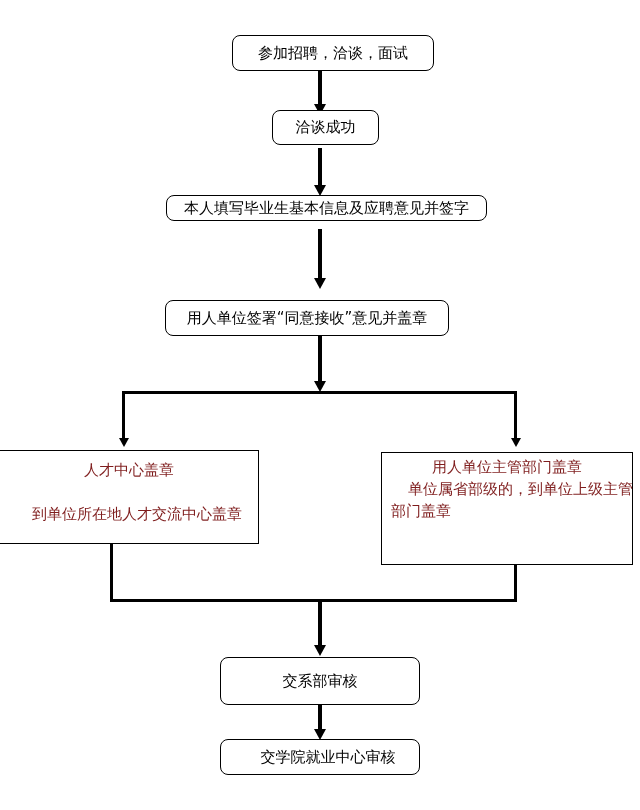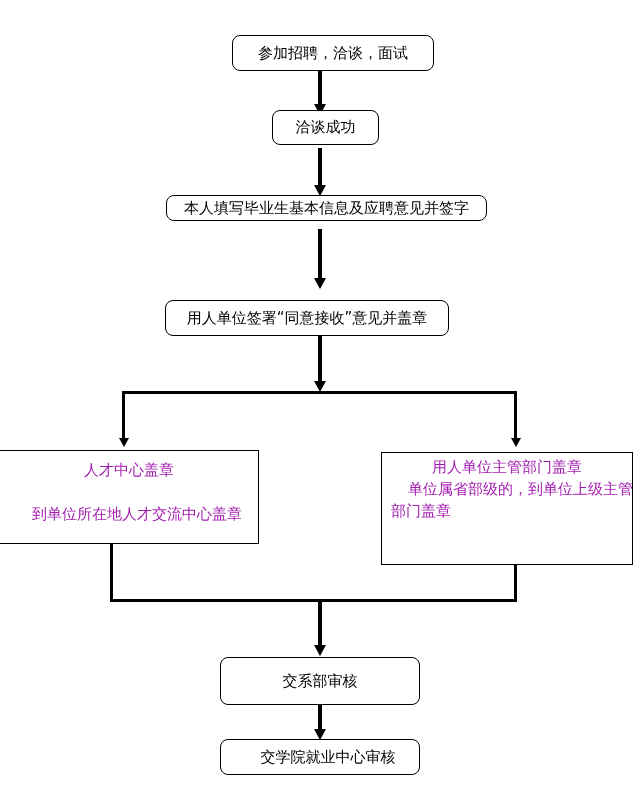--- a/index.html
+++ b/index.html
@@ -30,21 +30,21 @@
     display: flex;
     align-items: center;
     justify-content: center;
     border-radius: 8px;
   }
   
   .line {
     position: absolute;
     white-space: pre;
     font-size: 15px;
-    color: #a21caf;
+    color: #7f1d1d;
   }
   .line.center {
     left: 0;
     right: 0;
     text-align: center;
   }
   
   .conn {
     position: absolute;
     background: #000000;

